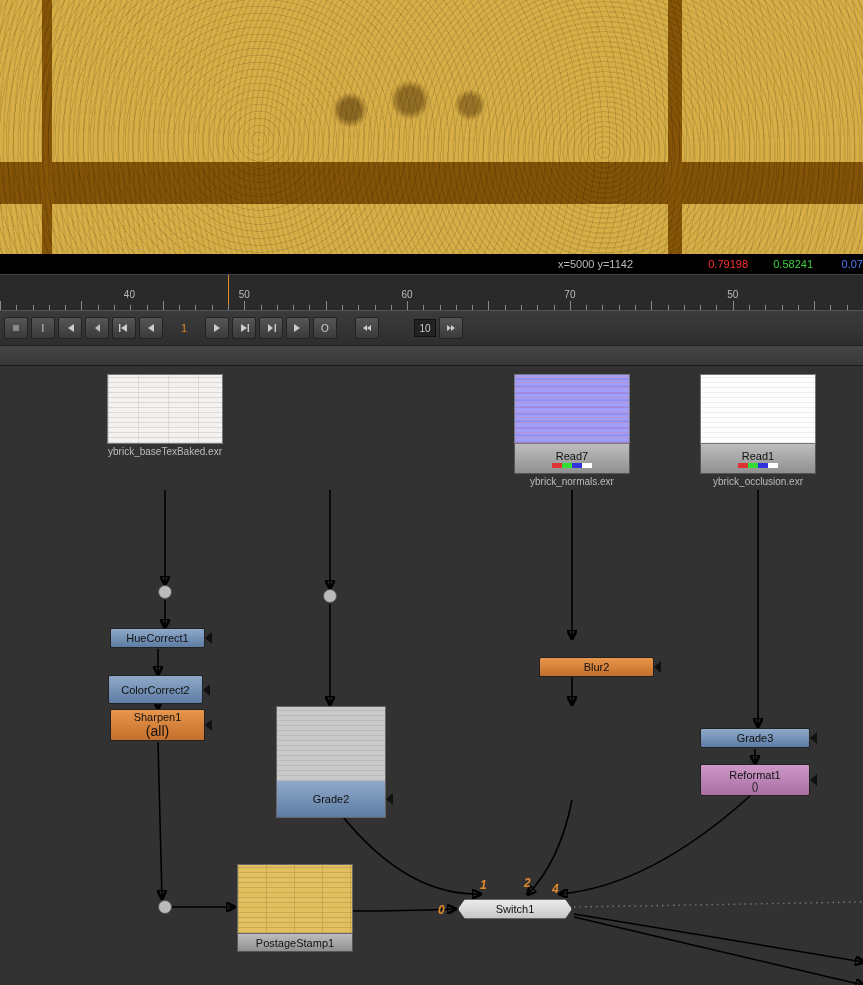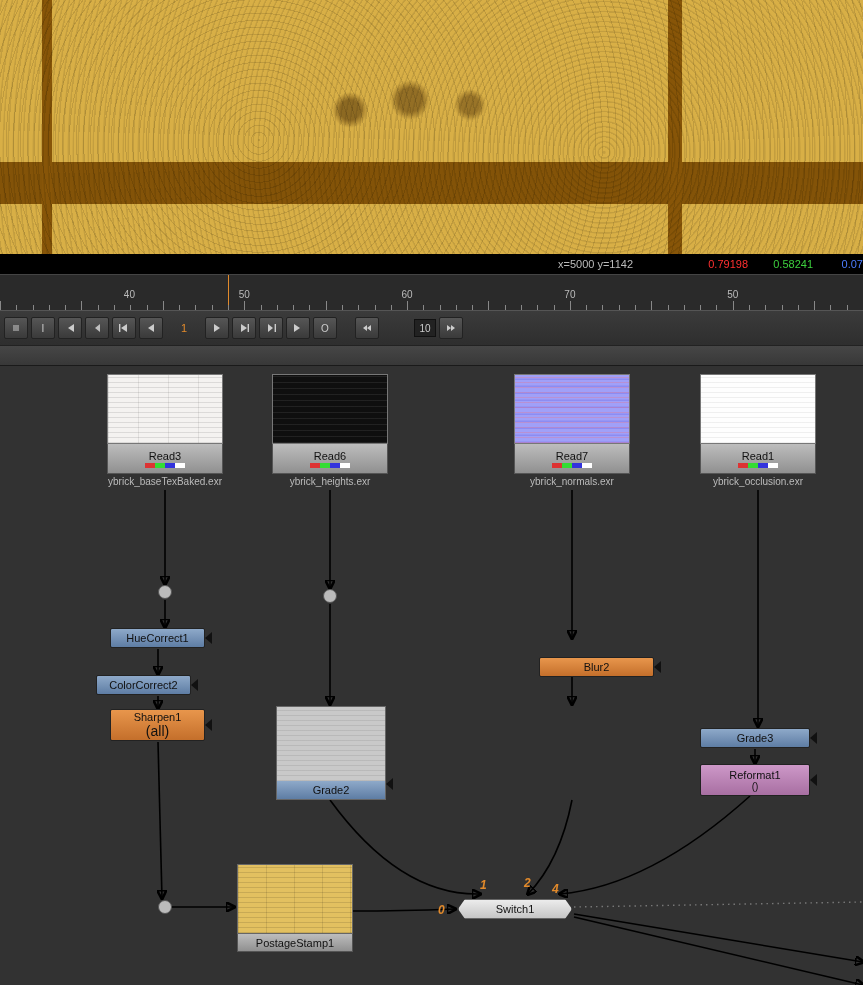--- a/index.html
+++ b/index.html
@@ -79,21 +79,21 @@
 .node { position:absolute; display:flex; align-items:center; justify-content:center; font-size:11px; border:1px solid #222; border-radius:2px; cursor:move; }
 .node .rgba { position:absolute; left:4px; bottom:2px; width:32px; height:4px; display:flex; }
 .node .rgba span{flex:1;height:4px}
 .node .tri { position:absolute; right:-8px; top:50%; transform:translateY(-50%); width:0;height:0;border-top:6px solid transparent;border-bottom:6px solid transparent;border-right:7px solid #111; }
 .node.blue { background:linear-gradient(#8ea9c9,#5e7da4); color:#111; }
 .node.orange { background:linear-gradient(#e8964c,#c46f2b); color:#111; }
 .node.purple { background:linear-gradient(#cd98c8,#a86fa2); color:#111; }
 
 .nodeimg { position:absolute; border:1px solid #666; }
 .nodeimg .thumb { width:100%; height:74px; }
-.nodeimg .bar { height:18px; background:linear-gradient(#8ea9c9,#5e7da4); display:flex; align-items:center; justify-content:center; font-size:11px; color:#111; }
+.nodeimg .bar { height:36px; background:linear-gradient(#8ea9c9,#5e7da4); display:flex; align-items:center; justify-content:center; font-size:11px; color:#111; }
 .nodeimg .rgba { position:absolute; left:4px; bottom:3px; width:32px; height:4px; display:flex; }
 .nodeimg .rgba span{flex:1;height:4px}
 .nodeimg .tri { position:absolute; right:-8px; top:84%; transform:translateY(-50%); width:0;height:0;border-top:6px solid transparent;border-bottom:6px solid transparent;border-right:7px solid #111; }
 
 .stampbox { position:absolute; }
 .stampbox .thumb { width:116px; height:70px; border:1px solid #666; }
 .stampbox .bar { width:116px; height:18px; background:linear-gradient(#bdbdbd,#909090); display:flex; align-items:center; justify-content:center; font-size:11px; color:#111; border:1px solid #555; border-top:none; }
 .stampbox .rgba { position:absolute; left:4px; bottom:3px; width:32px; height:4px; display:flex; }
 .stampbox .rgba span{flex:1;height:4px}
 
@@ -278,21 +278,21 @@
 <div id="n-hue" class="node blue" style="left: 110px; top: 262px; width: 95px; height: 20px;">
       <span>HueCorrect1</span>
       <div class="rgba">
         <span class="c0"></span>
         <span class="c1"></span>
         <span class="c2"></span>
         <span class="c3"></span>
       </div>
       <div class="tri"></div>
     </div>
-<div id="n-cc" class="node blue" style="left: 96px; top: 309px; width: 95px; height: 20px;">
+<div id="n-cc" class="node blue" style="left: 108px; top: 309px; width: 95px; height: 29px;">
       <span>ColorCorrect2</span>
       <div class="rgba">
         <span class="c0"></span>
         <span class="c1"></span>
         <span class="c2"></span>
         <span class="c3"></span>
       </div>
       <div class="tri"></div>
     </div>
 <div id="n-sharp" class="node orange" style="flex-direction: column; left: 110px; top: 343px; width: 95px; height: 32px;">
@@ -357,43 +357,21 @@
       <span>Switch1</span>
     </div>
 
 <svg class="wires front">
       <circle cx="165" cy="226" r="6.5"></circle>
       <circle cx="330" cy="230" r="6.5"></circle>
       <circle cx="165" cy="541" r="6.5"></circle>
     </svg>
 <div class="read" style="left: 107px; top: 8px;">
       <div class="thumb tex"></div>
-    <div class="bar">
-        <span>Read3</span>
-    <div class="rgba">
-          <span class="c0"></span>
-          <span class="c1"></span>
-          <span class="c2"></span>
-          <span class="c3"></span>
-        </div>
-      </div>
     <div class="fn">ybrick_baseTexBaked.exr</div>
-    </div>
-    <div class="read" style="left: 272px; top: 8px;">
-      <div class="thumb dark"></div>
-    <div class="bar">
-        <span>Read6</span>
-    <div class="rgba">
-          <span class="c0"></span>
-          <span class="c1"></span>
-          <span class="c2"></span>
-          <span class="c3"></span>
-        </div>
-      </div>
-    <div class="fn">ybrick_heights.exr</div>
     </div>
     <div class="read" style="left: 514px; top: 8px;">
       <div class="thumb norm"></div>
     <div class="bar">
         <span>Read7</span>
     <div class="rgba">
           <span class="c0"></span>
           <span class="c1"></span>
           <span class="c2"></span>
           <span class="c3"></span>

